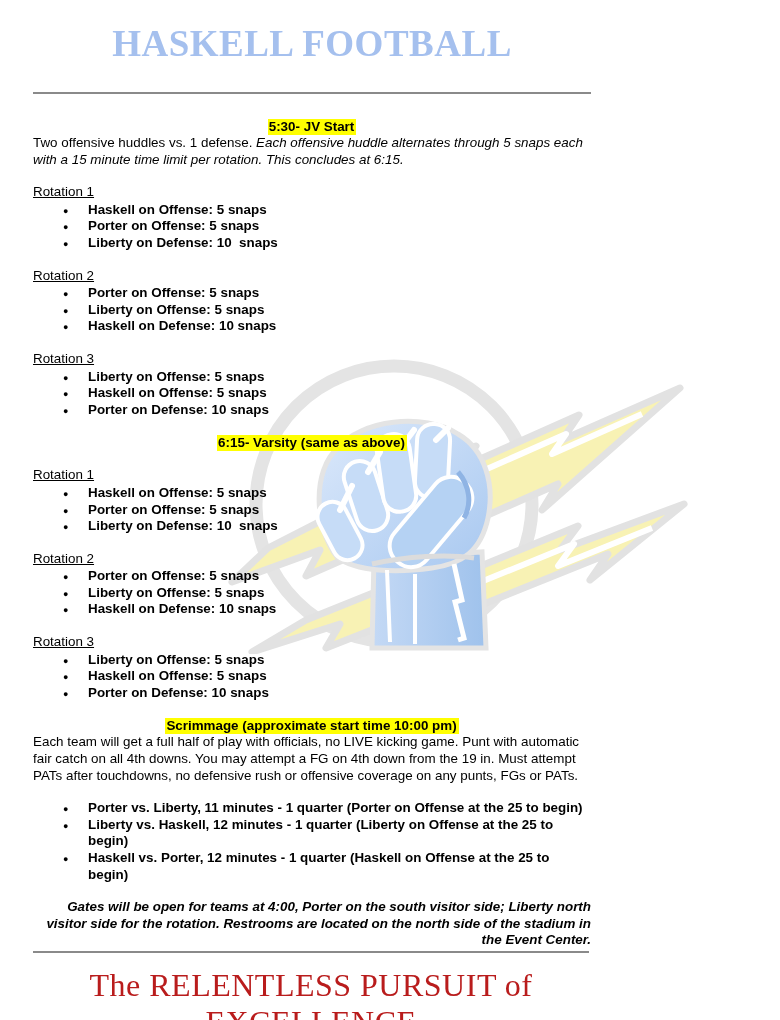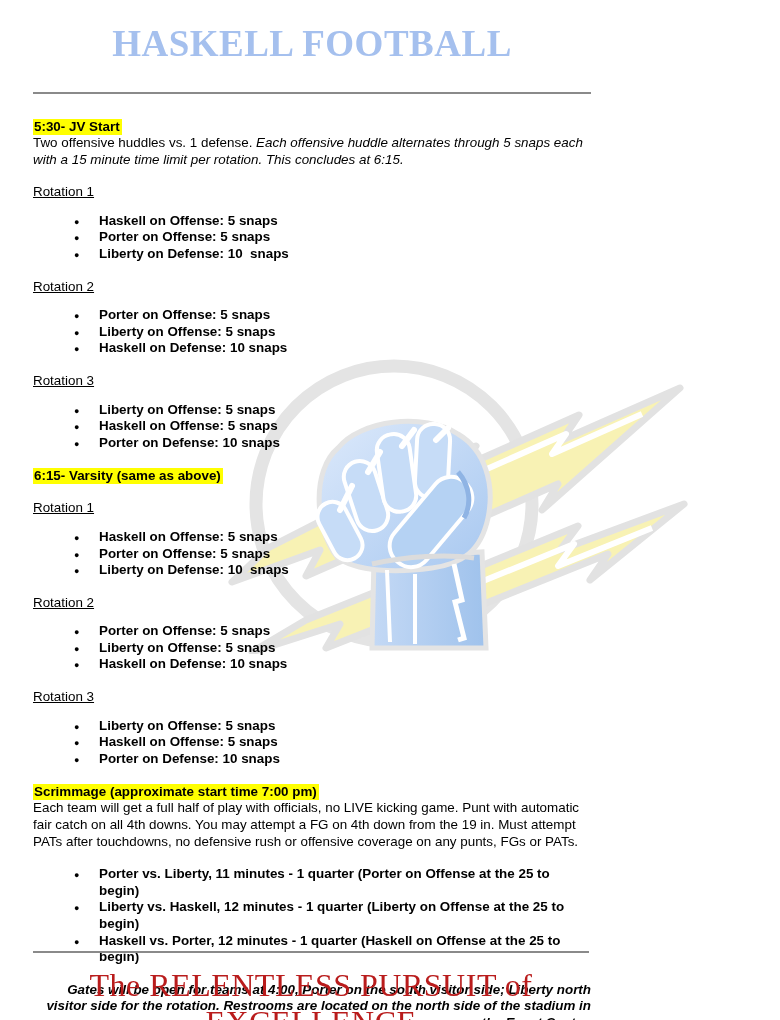--- a/index.html
+++ b/index.html
@@ -33,38 +33,38 @@
     line-height: 44px;
     text-align: center;
     color: #a5c0ee;
     margin-top: 22px;
     letter-spacing: 0.5px;
   }
   .rule { border: none; border-top: 2px solid #8a8a8a; margin-top: 26px; }
 
   .body-text { font-size: 13.4px; line-height: 16.6px; }
 
-  .h-line { margin-top: 24px; line-height: 17px; }
+  .h-line { margin-top: 24px; line-height: 17px; text-align: center; }
   .h-line.tight { margin-top: 0; }
   .hl {
     background: #ffff00;
     font-weight: bold;
     padding: 0 2px 1px 1px;
   }
   .para { margin-bottom: 16px; white-space: pre-wrap; }
   .para .lead { font-style: normal; }
   .para .ital { font-style: italic; }
 
   .rot-block { margin-bottom: 16px; }
   .rot-title {
     font-weight: normal;
     text-decoration: underline;
     line-height: 16.6px;
   }
-  ul.bullets { list-style: none; margin: 12px; }
+  ul.bullets { list-style: none; margin: 1px; }
   ul.bullets li {
     position: relative;
     padding-left: 54px;
     line-height: 16.6px;
     font-weight: bold;
   }
   ul.bullets li::before {
     content: "●";
     position: absolute;
     left: 29px;
@@ -211,21 +211,21 @@
     <div class="rot-block">
       <div class="rot-title">Rotation 3</div>
       <ul class="bullets">
         <li><span class="li-text">Liberty on Offense: 5 snaps</span></li>
         <li><span class="li-text">Haskell on Offense: 5 snaps</span></li>
         <li><span class="li-text">Porter on Defense: 10 snaps</span></li>
       </ul>
     </div>
 
     <div class="h-line tight">
-      <span class="hl">Scrimmage (approximate start time 7:00 pm)</span>
+      <span class="hl">Scrimmage (approximate start time 10:00 pm)</span>
     </div>
     <p class="para">Each team will get a full half of play with officials, no LIVE kicking game. Punt with automatic fair catch on all 4th downs. You may attempt a FG on 4th down from the 19 in. Must attempt PATs after touchdowns, no defensive rush or offensive coverage on any punts, FGs or PATs.</p>
 
     <ul class="bullets">
       <li><span class="li-text">Porter vs. Liberty, 11 minutes - 1 quarter </span><span class="li-note">(Porter on Offense at the 25 to begin)</span></li>
       <li><span class="li-text">Liberty vs. Haskell, 12 minutes - 1 quarter </span><span class="li-note">(Liberty on Offense at the 25 to begin)</span></li>
       <li><span class="li-text">Haskell vs. Porter, 12 minutes - 1 quarter </span><span class="li-note">(Haskell on Offense at the 25 to begin)</span></li>
     </ul>
 
     <p class="gates">Gates will be open for teams at 4:00, Porter on the south visitor side; Liberty north visitor side for the rotation. Restrooms are located on the north side of the stadium in the Event Center.</p>

